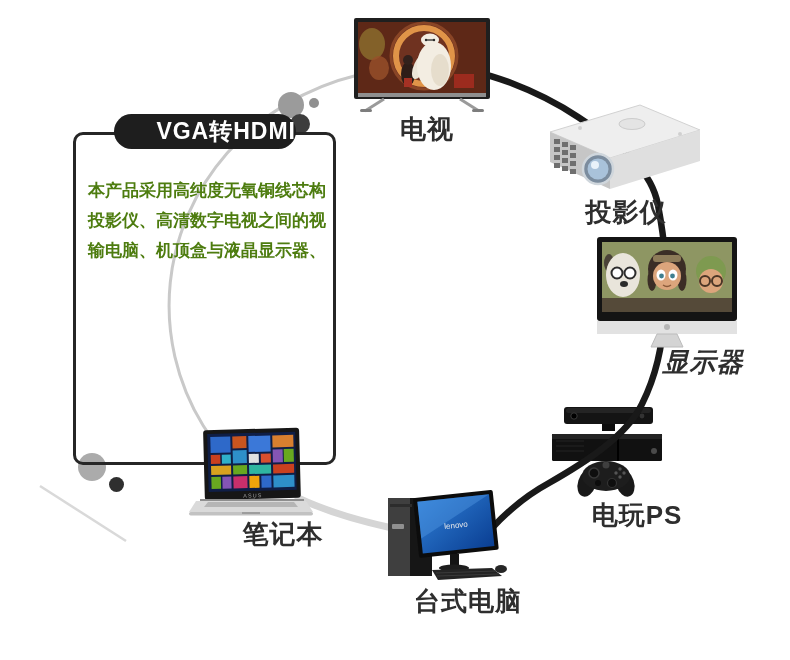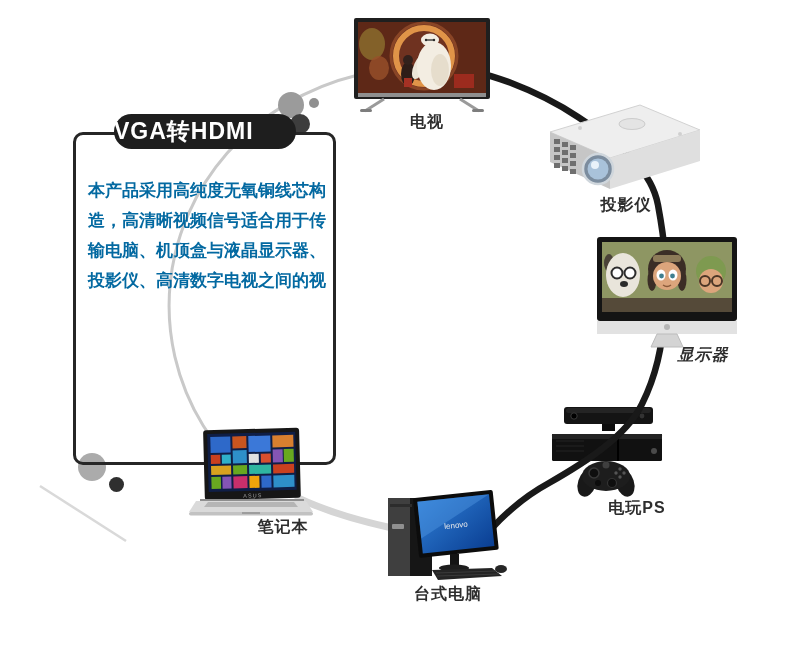--- a/index.html
+++ b/index.html
@@ -15,36 +15,36 @@
   .dot-d{left:78px;top:453px;width:28px;height:28px;background:#ababab;}
   .dot-e{left:109px;top:477px;width:15px;height:15px;background:#2f2f2f;}
   .info-box{
     position:absolute;left:73px;top:132px;width:263px;height:333px;
     border:3px solid #262626;border-radius:10px;background:transparent;box-sizing:border-box;
   }
   .info-title{
     position:absolute;left:114px;top:114px;width:182px;height:35px;
     background:#1e1e1e;border-radius:18px;color:#ffffff;
     font-size:23px;font-weight:bold;letter-spacing:1px;
-    display:flex;align-items:center;justify-content:flex-start;
+    display:flex;align-items:center;justify-content:flex-end;
   }
   .info-body{
     position:absolute;left:88px;top:176px;width:242px;
-    font-size:17px;font-weight:600;color:#0369a1;
+    font-size:17px;font-weight:600;color:#4d7c0f;
   }
   .info-body div{white-space:nowrap;line-height:30px;height:30px;}
   .dev-label{
     position:absolute;transform:translateX(-50%);
-    font-size:16px;font-weight:600;color:#2e2e2e;letter-spacing:1px;white-space:nowrap;
+    font-size:26px;font-weight:600;color:#2e2e2e;letter-spacing:1px;white-space:nowrap;
   }
   .lbl-tv{left:427px;top:112px;}
   .lbl-projector{left:626px;top:195px;}
   .lbl-monitor{left:703px;top:345px;font-style:italic;}
   .lbl-console{left:613px;top:498px;padding-left:48px;}
-  .lbl-desktop{left:448px;top:584px;}
+  .lbl-desktop{left:468px;top:584px;}
   .lbl-laptop{left:250px;top:517px;margin-left:33px;}
   svg{display:block;}
 </style>
 </head>
 <body>
 
 <div class="canvas">
 
   <svg class="layer" width="790" height="660" viewBox="0 0 790 660">
     <line x1="40" y1="486" x2="126" y2="541" stroke="#d9d9d9" stroke-width="2.5"></line>
@@ -57,23 +57,22 @@
   <div class="dot dot-c"></div>
   <div class="dot dot-d"></div>
   <div class="dot dot-e"></div>
 
   <div class="info-box"></div>
   <div class="info-title">
     <span>VGA转HDMI</span>
   </div>
   <div class="info-body">
     <div>本产品采用高纯度无氧铜线芯构</div>
-    <div>造，高清晰视频信号适合用于传</div>
+    <div>投影仪、高清数字电视之间的视</div>
     <div>输电脑、机顶盒与液晶显示器、</div>
-    <div>投影仪、高清数字电视之间的视</div>
   </div>
 
   <svg class="layer" style="left:540px;top:395px;" width="130" height="108" viewBox="0 0 130 108">
     <rect x="24" y="12" width="89" height="17" rx="3" fill="#141414"></rect>
     <rect x="26" y="13" width="85" height="5" rx="2.5" fill="#242424"></rect>
     <circle cx="34" cy="21" r="3.2" fill="#000" stroke="#3a3a3a" stroke-width="1"></circle>
     <circle cx="102" cy="21" r="2.4" fill="#333"></circle>
     <rect x="62" y="29" width="13" height="7" fill="#0d0d0d"></rect>
     <rect x="12" y="39" width="110" height="27" rx="1.5" fill="#111"></rect>
     <rect x="12" y="39" width="110" height="5" fill="#232323"></rect>

